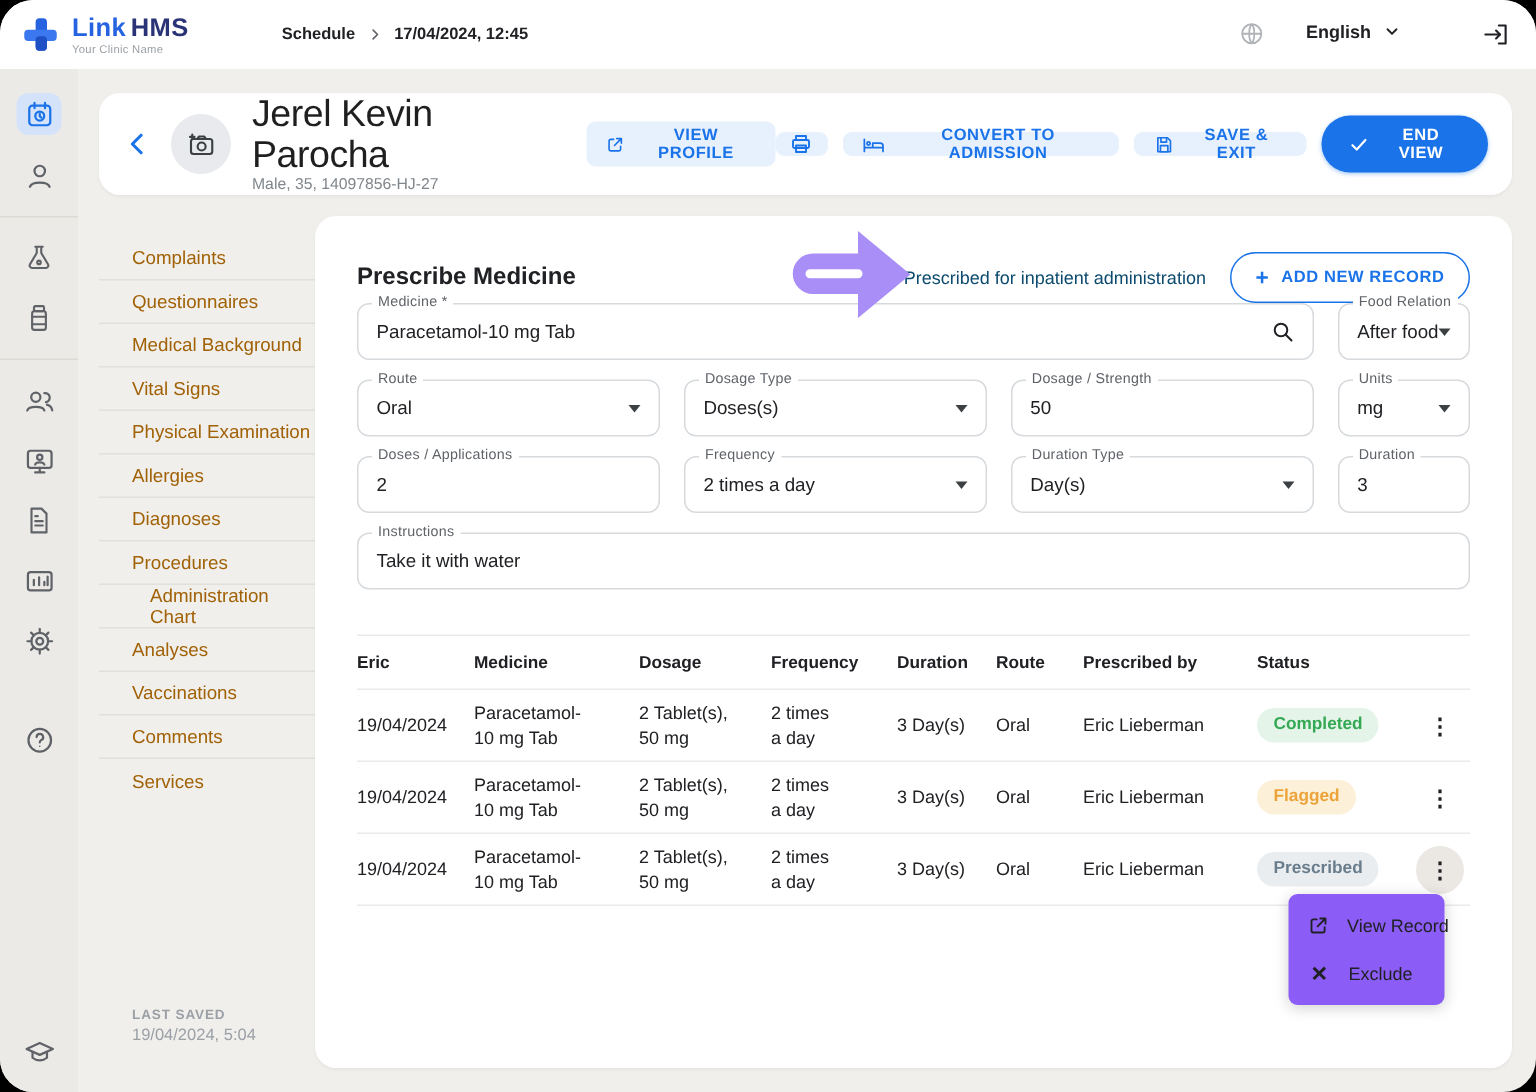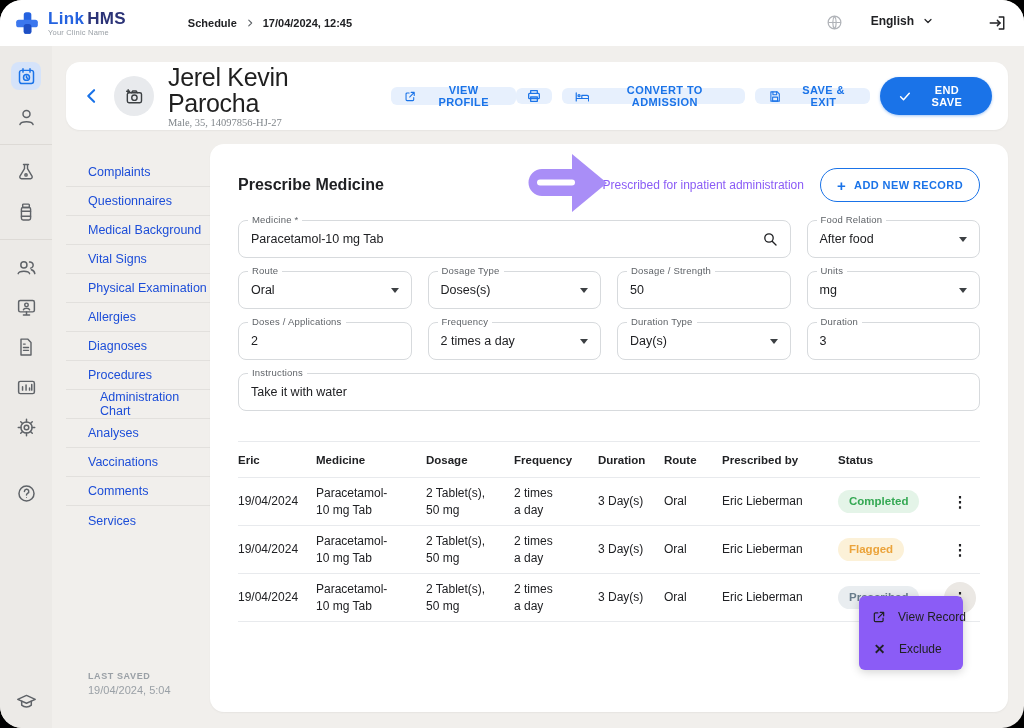--- a/index.html
+++ b/index.html
@@ -31,53 +31,53 @@
   .rail-grad { margin-top:auto; margin-bottom:0; }
 
   .content { flex:1; padding:16px 16px 16px 14px; display:flex; flex-direction:column; min-width:0; }
 
   
   .patient-card { background:#fff; border-radius:14px; height:68px; display:flex; align-items:center; padding:0 16px 0 12px; box-shadow:0 1px 2px rgba(60,60,60,.06); flex:none; }
   .back-btn { width:28px; height:28px; display:flex; align-items:center; justify-content:center; color:#1a73e8; cursor:pointer; flex:none; }
   .avatar { width:40px; height:40px; border-radius:50%; background:#e8eaed; display:flex; align-items:center; justify-content:center; color:#3c4043; margin-left:8px; cursor:pointer; flex:none; }
   .pt-block { margin-left:14px; }
   .pt-name { font-size:25px; font-weight:500; color:#1f1f1f; letter-spacing:-.3px; line-height:1.05; }
-  .pt-meta { font-size:10.5px; color:#80868b; margin-top:1px;font-family:Liberation Serif, serif; }
+  .pt-meta { font-size:10.5px; color:#80868b; margin-top:1px; }
   .btn { display:flex; align-items:center; gap:8px; border:none; cursor:pointer; font-family:inherit; font-weight:700; letter-spacing:.4px; border-radius:6px; }
   .btn-tonal { background:#e7f0fd; color:#1a73e8; font-size:11px; height:16px; padding:0 13px; }
-  .view-profile { margin-left:16px; height:18px; }
+  .view-profile { margin-left:16px; height:30px; }
   .hdr-actions { margin-left:auto; display:flex; align-items:center; gap:10px; }
   .icon-btn { width:38px; justify-content:center; padding:0; }
   .btn-primary { background:#1a73e8; color:#fff; font-size:11px; height:38px; padding:0 18px; border-radius:20px; box-shadow:0 1px 3px rgba(26,115,232,.4); }
 
   
   .workspace { display:flex; margin-top:14px; flex:1; min-height:0; }
   .side-nav { width:144px; flex:none; position:relative; padding-top:14px; }
-  .nav-item { height:29px; display:flex; align-items:center; padding-left:22px; font-size:12.5px; font-weight:500; color:#1d4ed8; border-bottom:1px solid #e2e0dd; cursor:pointer; }
+  .nav-item { height:29px; display:flex; align-items:center; padding-left:22px; font-size:12.5px; font-weight:500; color:#a16207; border-bottom:1px solid #e2e0dd; cursor:pointer; }
   .nav-item.sub { padding-left:34px; }
   .nav-item.last { border-bottom:none; }
   .nav-item.active { background:#fff; color:#1a73e8; font-weight:700; border-bottom:none; border-radius:17px 0 0 17px; margin-left:6px; padding-left:16px; height:30px; display:flex; justify-content:space-between; padding-right:12px; }
   .last-saved { position:absolute; bottom:16px; left:22px; }
   .ls-label { font-size:9px; letter-spacing:.6px; color:#9aa0a6; font-weight:700; }
   .ls-value { font-size:11px; color:#9aa0a6; margin-top:3px; }
 
   
   .main-card { flex:1; background:#fff; border-radius:14px; position:relative; padding:24px 28px; box-shadow:0 1px 2px rgba(60,60,60,.06); min-width:0; }
   .pm-header { display:flex; align-items:center; }
   .pm-title { font-size:16px; font-weight:700; color:#202124; }
   .chk-group { margin-left:auto; display:flex; align-items:center; gap:9px; margin-right:16px; }
   .checkbox { width:16px; height:16px; border-radius:3px; background:#1a73e8; display:flex; align-items:center; justify-content:center; cursor:pointer; flex:none; }
-  .chk-label { font-size:12px; color:#8b5cf6; }
+  .chk-label { font-size:12px; color:#0c4a6e; }
   .btn-outline { background:#fff; border:1.5px solid #1a73e8; color:#1a73e8; font-size:11px; height:34px; padding:0 16px; border-radius:18px; }
   .plus-glyph { font-size:15px; font-weight:600; line-height:1; }
 
   .annot-arrow { position:absolute; left:300px; top:6px; width:102px; height:66px; z-index:5; pointer-events:none; }
 
   
-  .form-grid { display:grid; grid-template-columns:repeat(4,1fr); gap:13px 16px; margin-top:18px; }
+  .form-grid { display:grid; grid-template-columns:repeat(3,1fr); gap:13px 16px; }
   .field { position:relative; border:1px solid #d7dadd; border-radius:8px; height:38px; display:flex; align-items:center; padding:0 12px; background:#fff; cursor:pointer; }
   .span3 { grid-column:span 3; } .span4 { grid-column:span 4; }
   .flabel { position:absolute; top:-7px; left:9px; font-size:9.5px; color:#5f6368; background:#fff; padding:0 4px; letter-spacing:.2px; white-space:nowrap; }
   .fvalue { font-size:12.5px; color:#202124; }
   .caret { margin-left:auto; width:0; height:0; border-left:4.5px solid transparent; border-right:4.5px solid transparent; border-top:5.5px solid #3c4043; }
   .search-ic { margin-left:auto; display:flex; color:#202124; }
 
   
   .ptable { margin-top:30px; border-top:1px solid #e8eaed; }
   .trow { display:grid; grid-template-columns:78px 110px 88px 84px 66px 58px 116px 104px 1fr; align-items:center; border-bottom:1px solid #e8eaed; }
@@ -283,21 +283,21 @@
                 <path d="M5 4h11l3.5 3.5V20H5z"></path>
                 <path d="M8.5 4v5h6.5V4"></path>
                 <rect x="8" y="13" width="8.5" height="7"></rect>
               </svg>
             <span>SAVE &amp; EXIT</span>
           </button>
           <button class="btn btn-primary">
             <svg width="15" height="15" viewBox="0 0 24 24" fill="none" stroke="#fff" stroke-width="2.5" stroke-linecap="round" stroke-linejoin="round">
                 <path d="M4.5 12.5l5 5 10-11"></path>
               </svg>
-            <span>END SAVE</span>
+            <span>END VIEW</span>
           </button>
         </div>
       </div>
 
       <div class="workspace">
         <div class="side-nav">
           <div class="nav-item">
               <span>Complaints</span>
             </div>
           <div class="nav-item">

